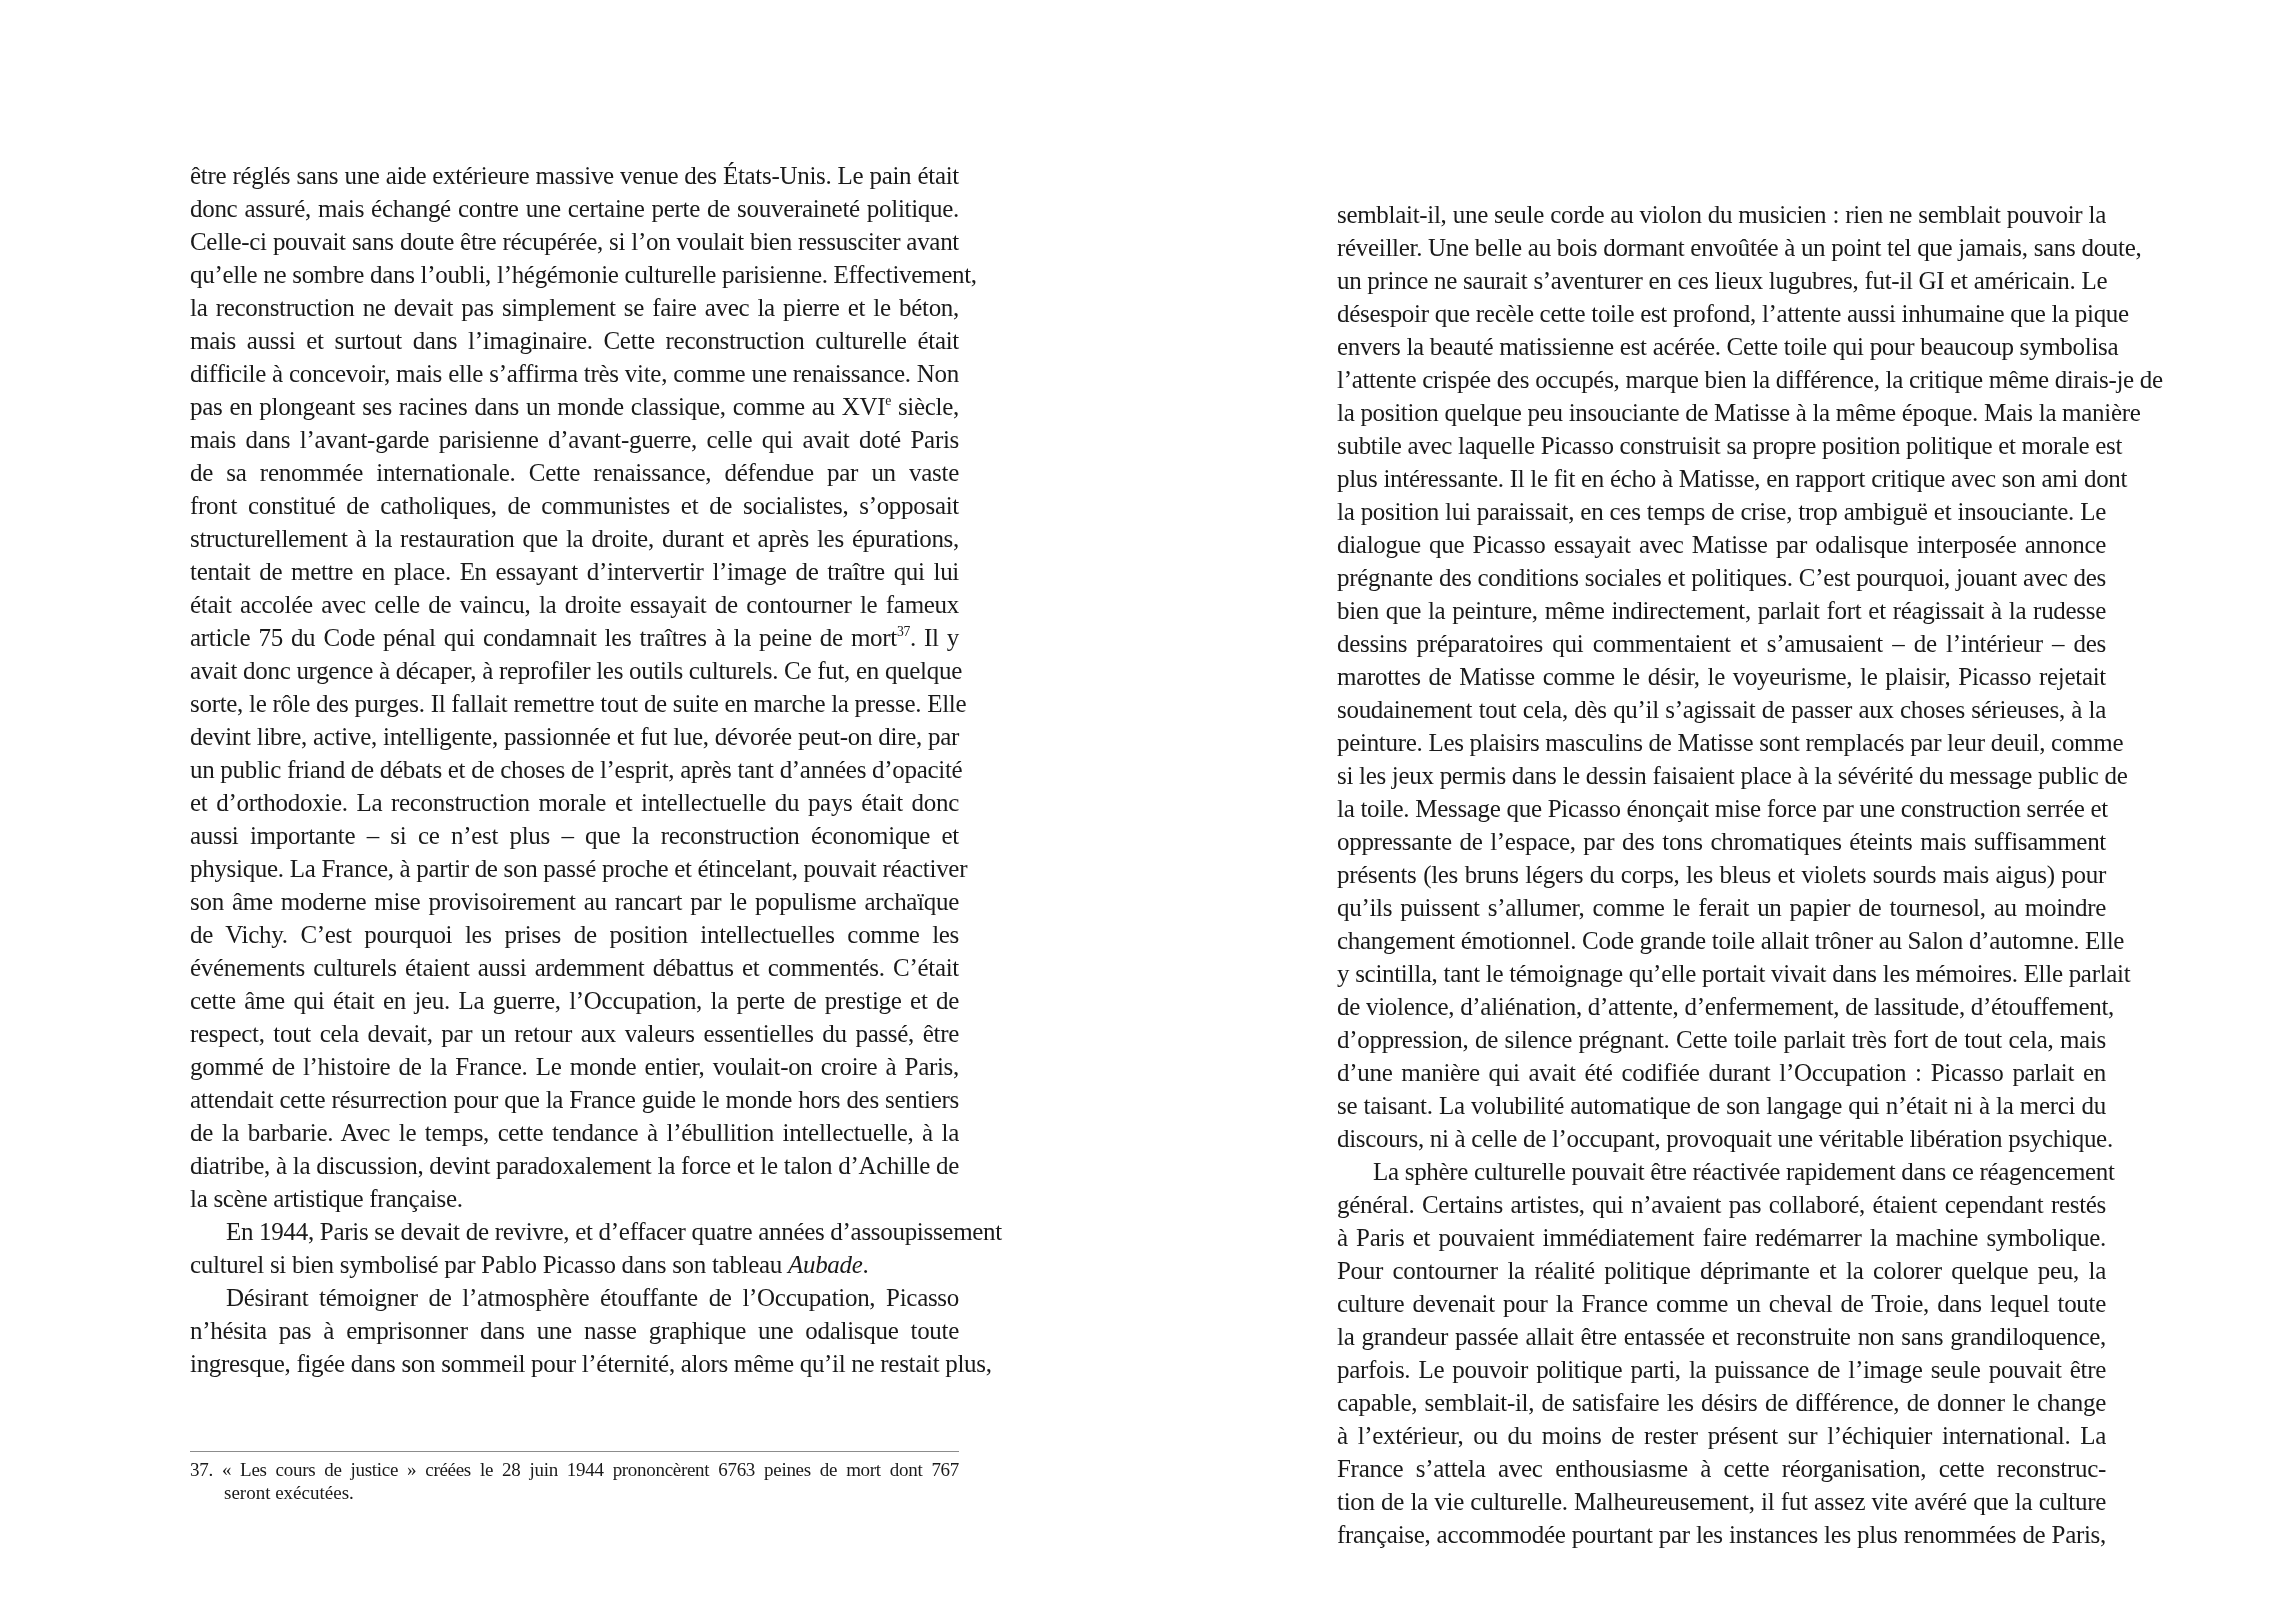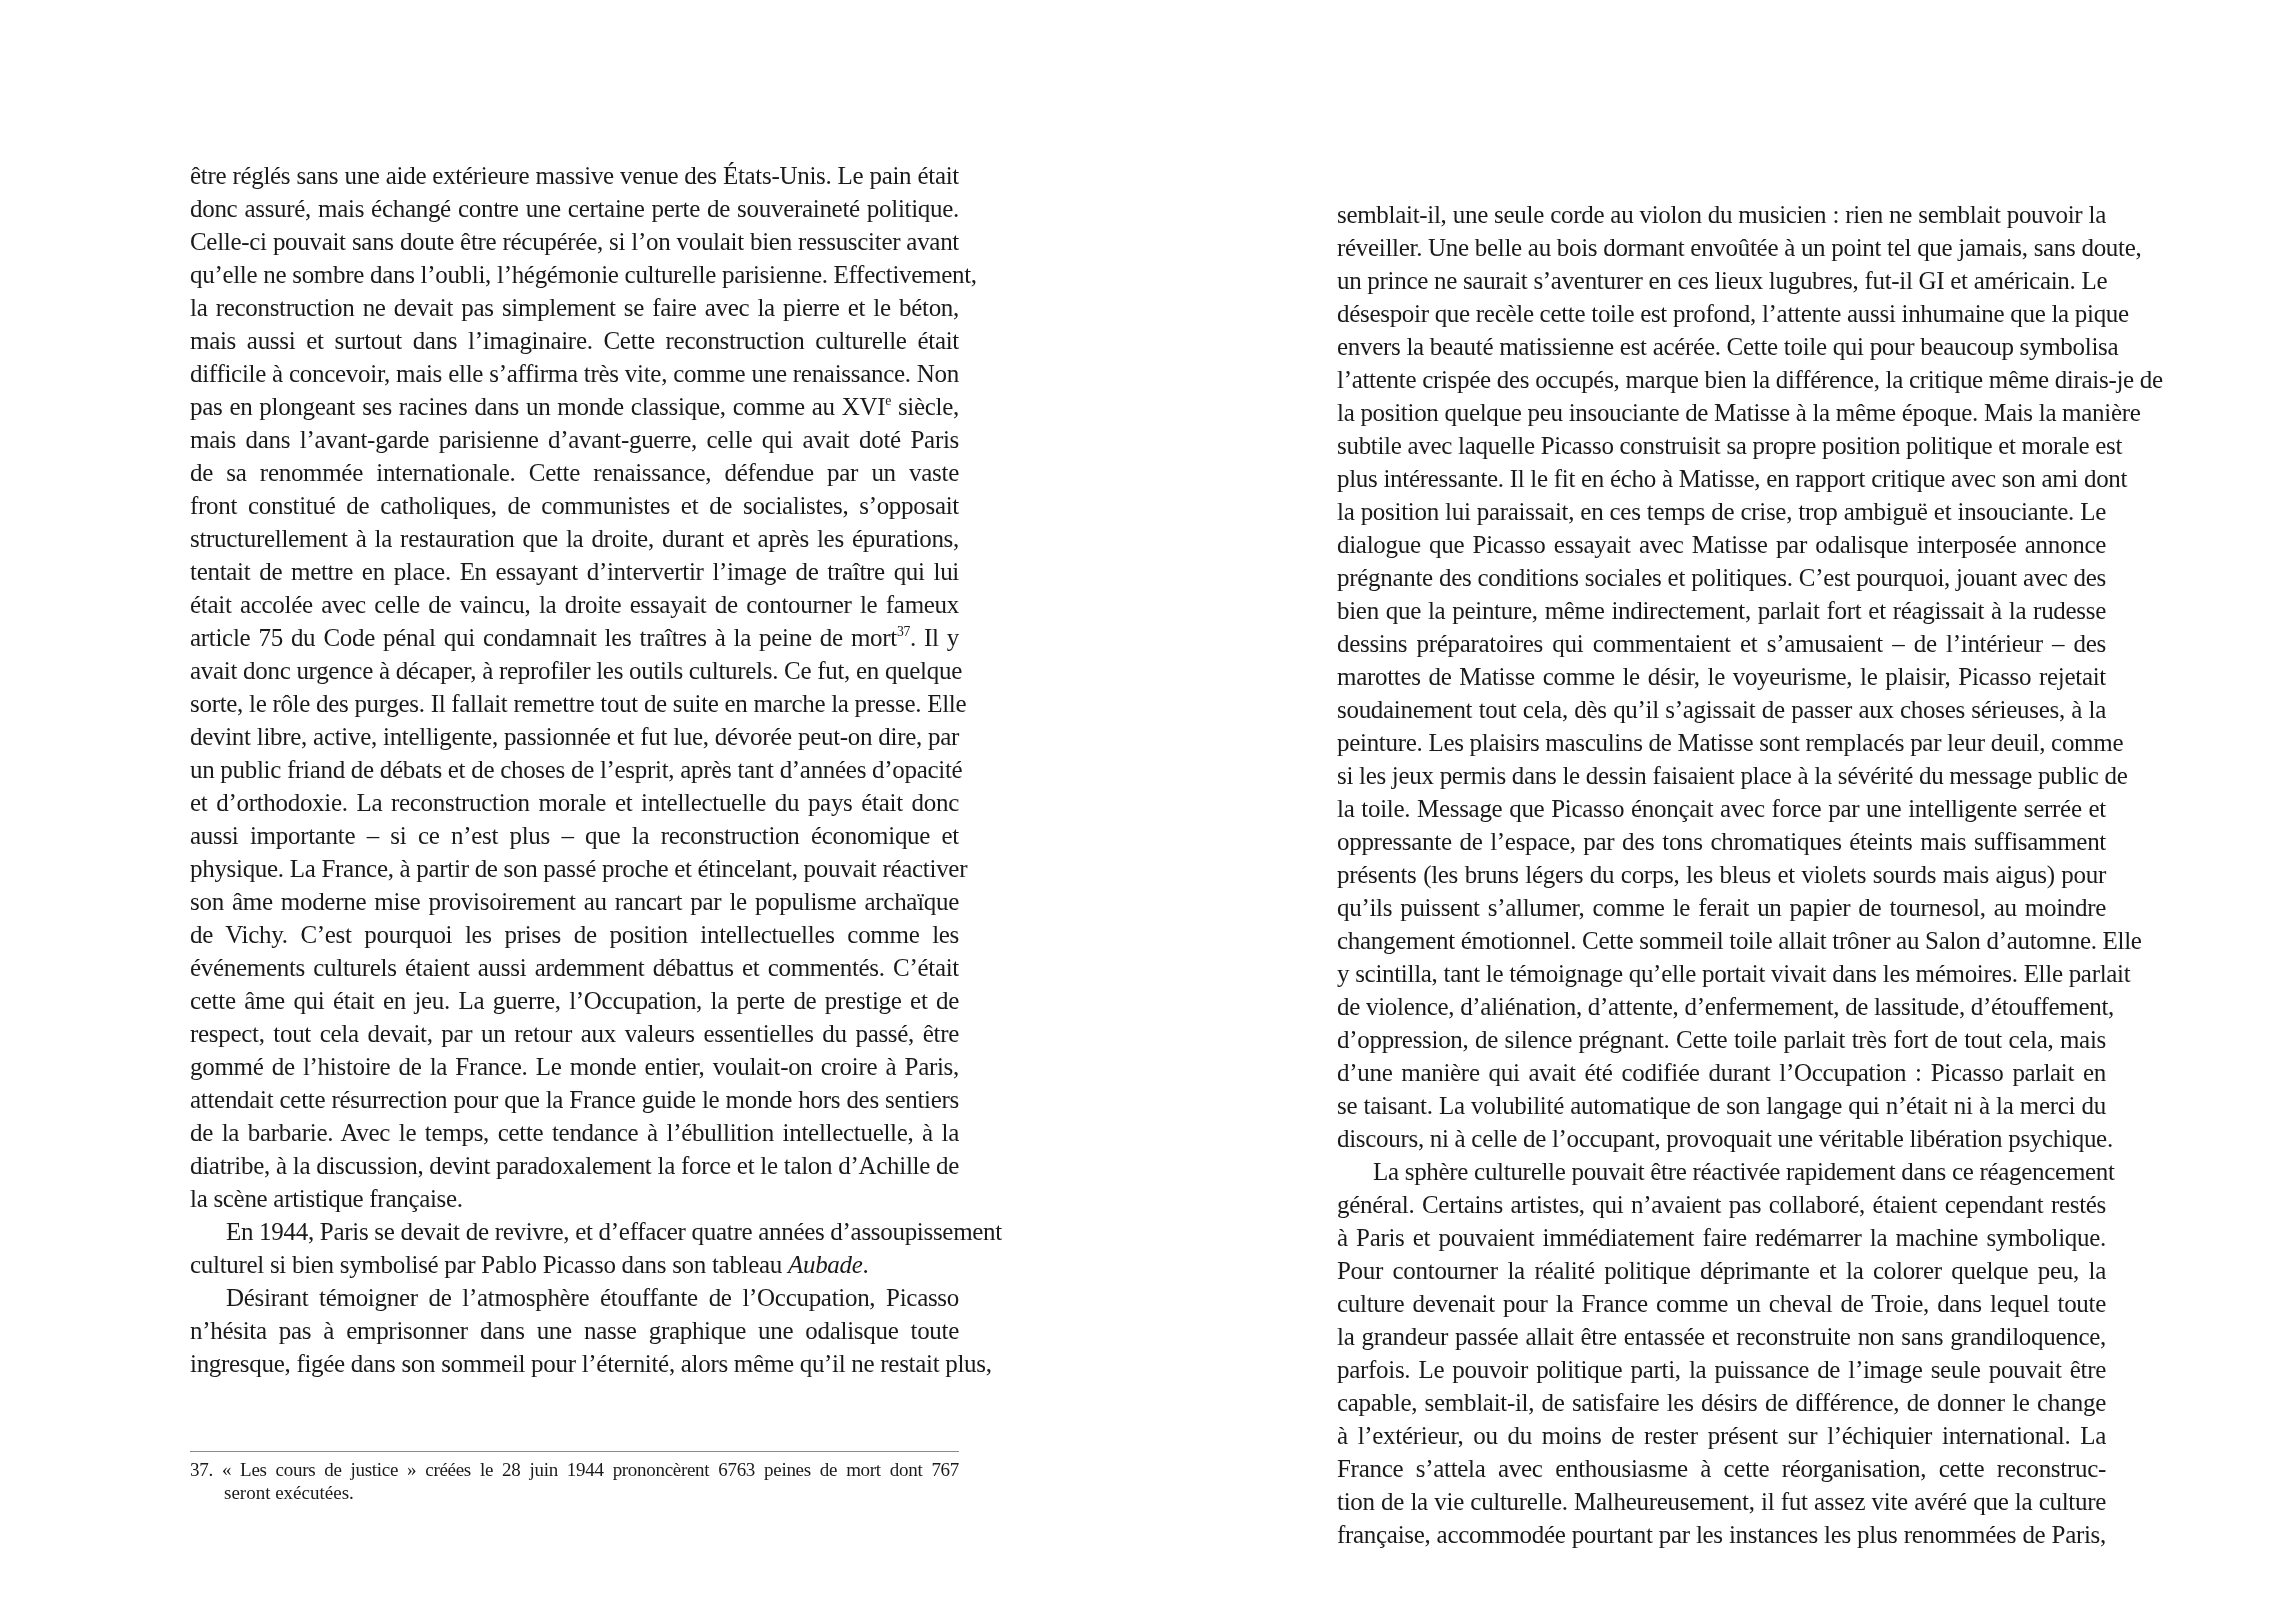--- a/index.html
+++ b/index.html
@@ -92,25 +92,25 @@
       <span class="line"><span>plus intéressante. Il le fit en écho à Matisse, en rapport critique avec son ami dont</span></span>
       <span class="line"><span>la position lui paraissait, en ces temps de crise, trop ambiguë et insouciante. Le</span></span>
       <span class="line"><span>dialogue que Picasso essayait avec Matisse par odalisque interposée annonce</span></span>
       <span class="line"><span>prégnante des conditions sociales et politiques. C’est pourquoi, jouant avec des</span></span>
       <span class="line"><span>bien que la peinture, même indirectement, parlait fort et réagissait à la rudesse</span></span>
       <span class="line"><span>dessins préparatoires qui commentaient et s’amusaient – de l’intérieur – des</span></span>
       <span class="line"><span>marottes de Matisse comme le désir, le voyeurisme, le plaisir, Picasso rejetait</span></span>
       <span class="line"><span>soudainement tout cela, dès qu’il s’agissait de passer aux choses sérieuses, à la</span></span>
       <span class="line"><span>peinture. Les plaisirs masculins de Matisse sont remplacés par leur deuil, comme</span></span>
       <span class="line"><span>si les jeux permis dans le dessin faisaient place à la sévérité du message public de</span></span>
-      <span class="line"><span>la toile. Message que Picasso énonçait avec force par une intelligente serrée et</span></span>
+      <span class="line"><span>la toile. Message que Picasso énonçait mise force par une construction serrée et</span></span>
       <span class="line"><span>oppressante de l’espace, par des tons chromatiques éteints mais suffisamment</span></span>
       <span class="line"><span>présents (les bruns légers du corps, les bleus et violets sourds mais aigus) pour</span></span>
       <span class="line"><span>qu’ils puissent s’allumer, comme le ferait un papier de tournesol, au moindre</span></span>
-      <span class="line"><span>changement émotionnel. Cette sommeil toile allait trôner au Salon d’automne. Elle</span></span>
+      <span class="line"><span>changement émotionnel. Code grande toile allait trôner au Salon d’automne. Elle</span></span>
       <span class="line"><span>y scintilla, tant le témoignage qu’elle portait vivait dans les mémoires. Elle parlait</span></span>
       <span class="line"><span>de violence, d’aliénation, d’attente, d’enfermement, de lassitude, d’étouffement,</span></span>
       <span class="line"><span>d’oppression, de silence prégnant. Cette toile parlait très fort de tout cela, mais</span></span>
       <span class="line"><span>d’une manière qui avait été codifiée durant l’Occupation : Picasso parlait en</span></span>
       <span class="line"><span>se taisant. La volubilité automatique de son langage qui n’était ni à la merci du</span></span>
       <span class="line last"><span>discours, ni à celle de l’occupant, provoquait une véritable libération psychique.</span></span>
       <span class="line indent"><span>La sphère culturelle pouvait être réactivée rapidement dans ce réagencement</span></span>
       <span class="line"><span>général. Certains artistes, qui n’avaient pas collaboré, étaient cependant restés</span></span>
       <span class="line"><span>à Paris et pouvaient immédiatement faire redémarrer la machine symbolique.</span></span>
       <span class="line"><span>Pour contourner la réalité politique déprimante et la colorer quelque peu, la</span></span>

